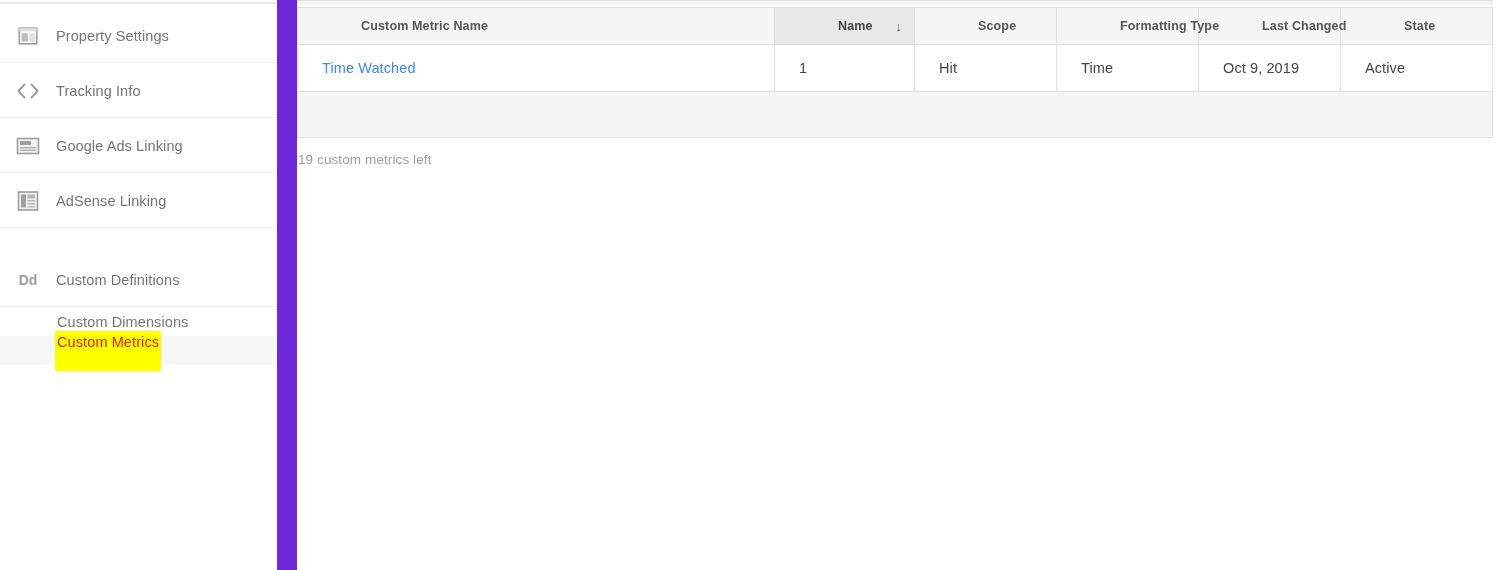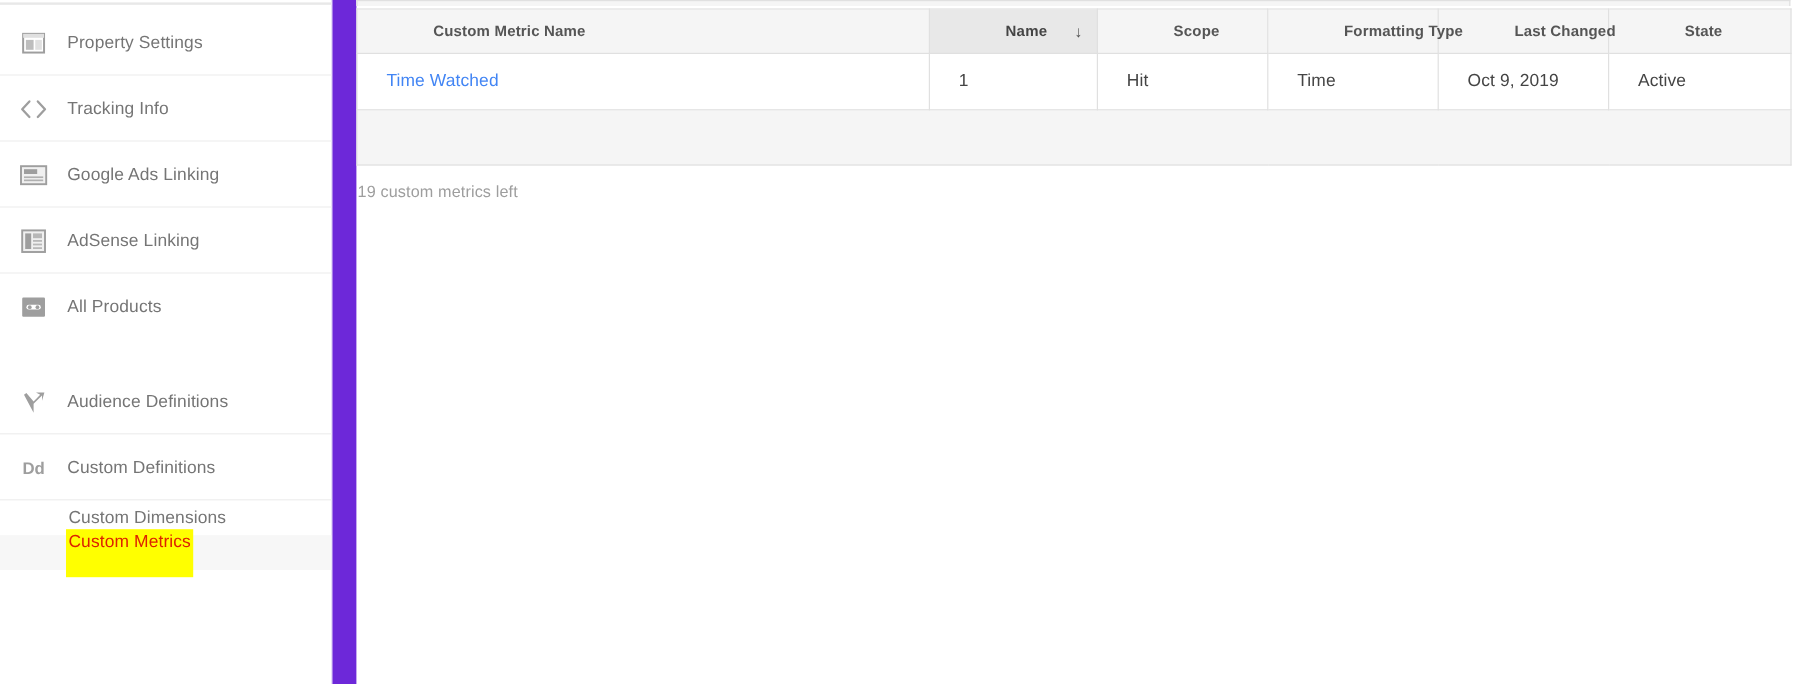--- a/index.html
+++ b/index.html
@@ -264,42 +264,23 @@
           <rect x="10.5" y="4.5" width="7.5" height="4" fill="#b8b8b8"></rect>
           <rect x="10.5" y="10" width="7.5" height="1.5" fill="#b8b8b8"></rect>
           <rect x="10.5" y="13" width="7.5" height="1.5" fill="#b8b8b8"></rect>
           <rect x="10.5" y="16" width="7.5" height="1.5" fill="#b8b8b8"></rect>
         </svg>
       </span>
       <span class="nav-label">AdSense Linking</span>
     </div>
 
 
-    <div class="nav-row">
-      <span class="nav-icon">
-        <svg width="22" height="22" viewBox="0 0 22 22" aria-hidden="true">
-          <rect x="1.5" y="3" width="19" height="16" rx="1" fill="#9e9e9e"></rect>
-          <rect x="5" y="9" width="12" height="4" rx="2" fill="#ffffff"></rect>
-          <circle cx="7.8" cy="11" r="1.6" fill="#9e9e9e"></circle>
-          <circle cx="14.2" cy="11" r="1.6" fill="#9e9e9e"></circle>
-        </svg>
-      </span>
-      <span class="nav-label">All Products</span>
-    </div>
 
     <div class="nav-gap"></div>
 
-    <div class="nav-row divider-below">
-      <span class="nav-icon">
-        <svg width="24" height="24" viewBox="0 0 24 24" aria-hidden="true">
-          <path d="M12 21 L12 13.5 L19 6.5 L19 11 L21 4 L14 4 L17.5 6 L12 11.5 L6 4.5 L4 6 Z" fill="#9e9e9e"></path>
-        </svg>
-      </span>
-      <span class="nav-label">Audience Definitions</span>
-    </div>
 
     <div class="nav-row divider-below">
       <span class="nav-icon">
         <svg width="26" height="20" viewBox="0 0 26 20" aria-hidden="true">
           <text x="13" y="15" text-anchor="middle" font-family="Liberation Sans, sans-serif" font-size="14" font-weight="bold" fill="#9e9e9e">Dd</text>
         </svg>
       </span>
       <span class="nav-label">Custom Definitions</span>
     </div>
 

